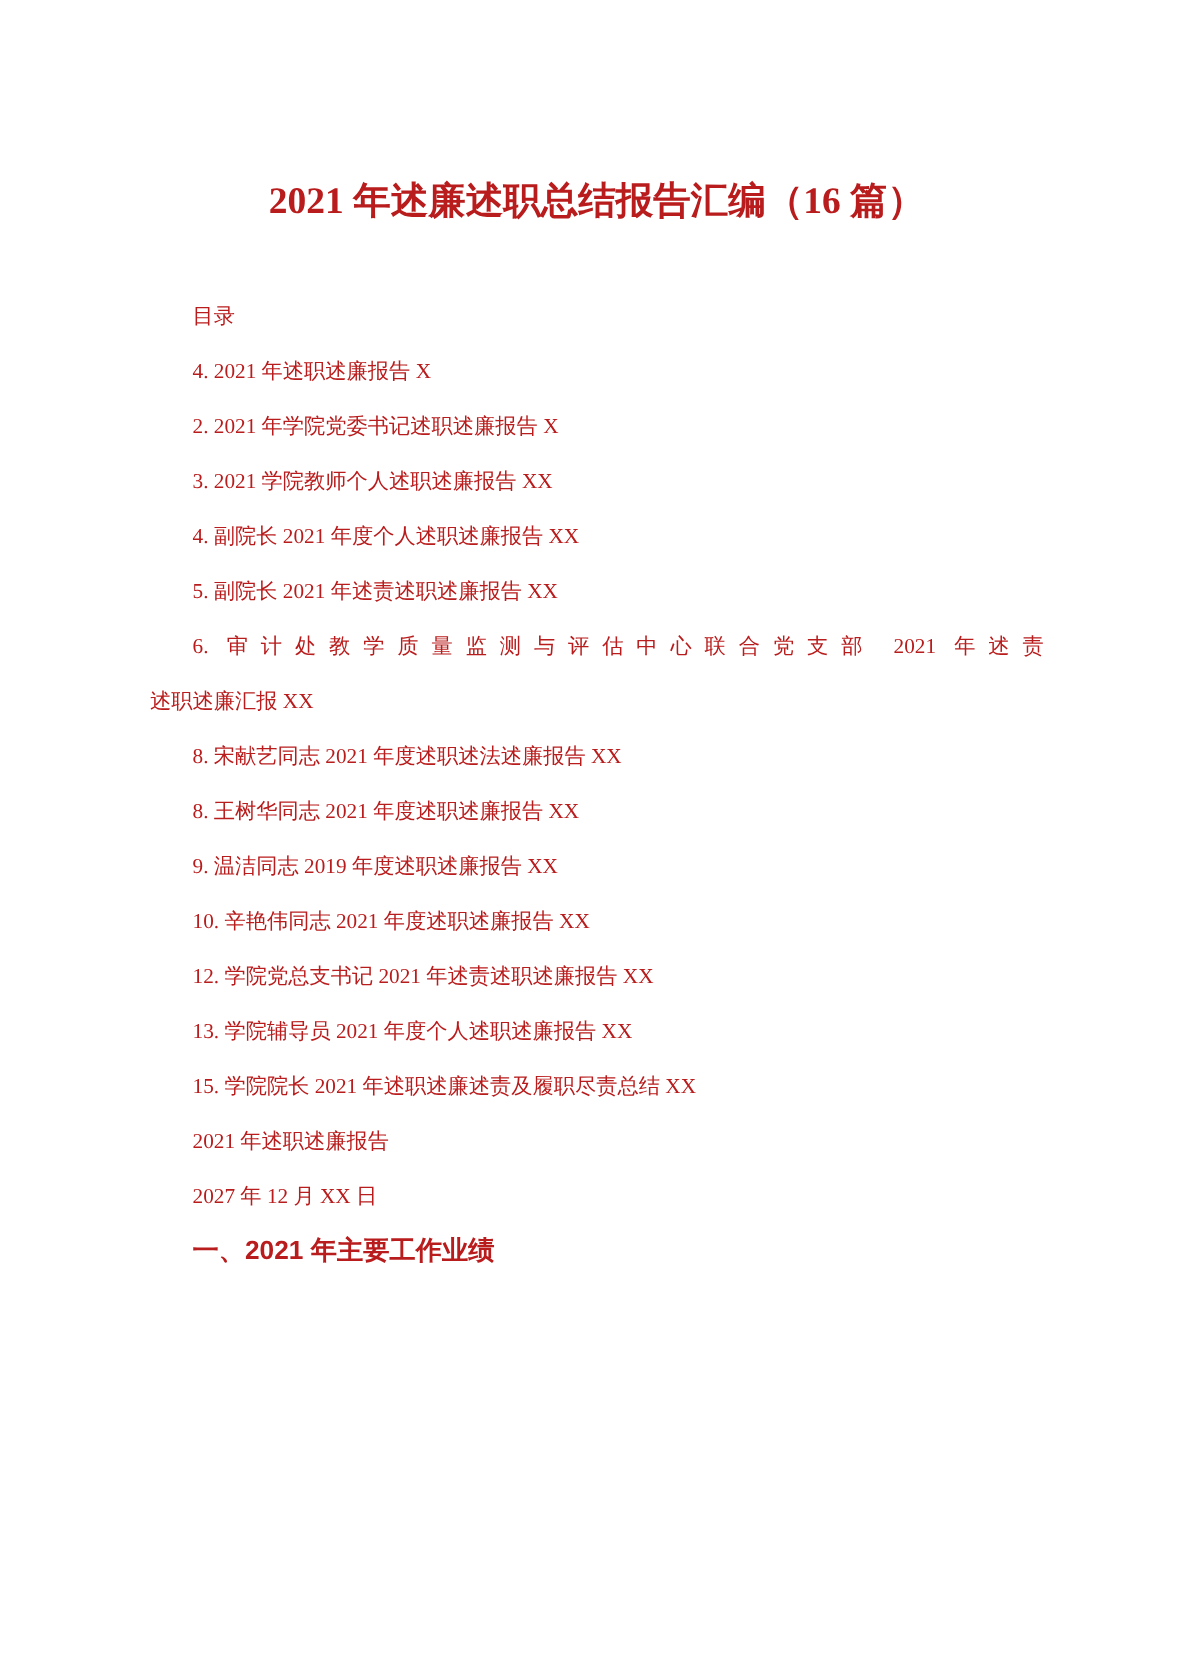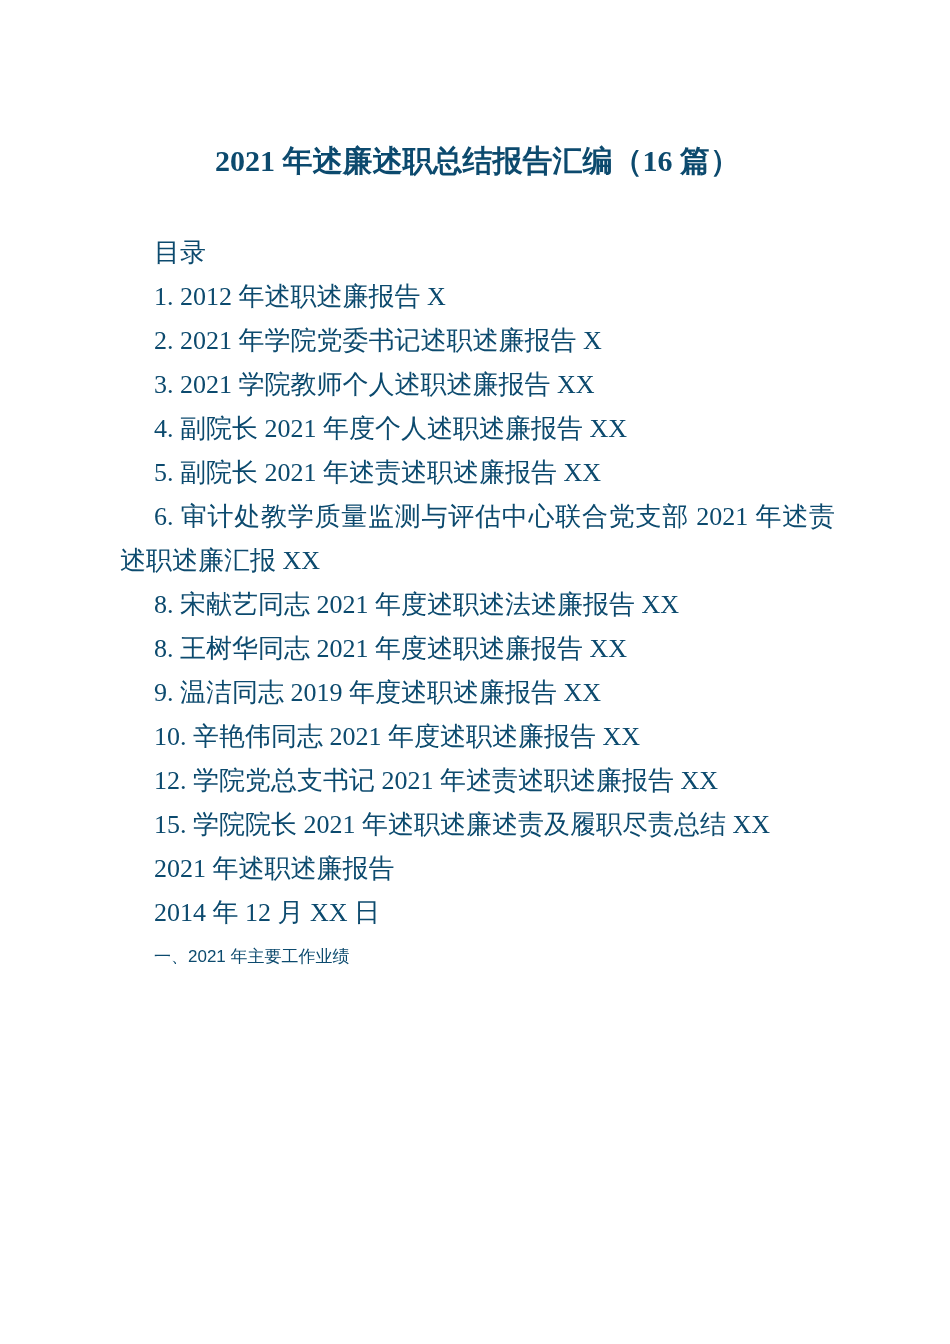--- a/index.html
+++ b/index.html
@@ -5,74 +5,75 @@
   html, body {
     margin: 0;
     padding: 0;
     background: #ffffff;
   }
   .page {
     position: relative;
     width: 950px;
     height: 1344px;
     background: #ffffff;
-    color: #0c4a6e;
+    color: #b91c1c;
     overflow: hidden;
     font-family: "Liberation Serif", "DejaVu Serif", serif;
   }
   .doc-title {
     margin: 0 115px 0 120px;
     padding-top: 133px;
     text-align: center;
     font-size: 30px;
     line-height: 56px;
     font-weight: bold;
     font-family: "Liberation Serif", "DejaVu Serif", serif;
   }
   .content {
     margin: 42px 115px 0 120px;
   }
   .line {
-    font-size: 26px;
+    font-size: 17px;
     line-height: 44px;
     text-align: left;
     white-space: normal;
   }
   .line.indent {
     text-indent: 34px;
   }
   
   .line.stretch {
     text-align: justify;
     text-align-last: justify;
     text-justify: inter-character;
   }
   .line.heading {
     font-family: "Liberation Sans", "DejaVu Sans", sans-serif;
-    font-weight: normal;
-    font-size: 17px;
+    font-weight: bold;
+    font-size: 21px;
   }
 </style>
 </head>
 <body>
 
 <div class="page">
   <h1 class="doc-title">2021 年述廉述职总结报告汇编（16 篇）</h1>
   <div class="content">
       <div class="line indent">目录</div>
-      <div class="line indent">1. 2012 年述职述廉报告 X</div>
+      <div class="line indent">4. 2021 年述职述廉报告 X</div>
       <div class="line indent">2. 2021 年学院党委书记述职述廉报告 X</div>
       <div class="line indent">3. 2021 学院教师个人述职述廉报告 XX</div>
       <div class="line indent">4. 副院长 2021 年度个人述职述廉报告 XX</div>
       <div class="line indent">5. 副院长 2021 年述责述职述廉报告 XX</div>
       <div class="line indent stretch">6. 审计处教学质量监测与评估中心联合党支部 2021 年述责</div>
       <div class="line">述职述廉汇报 XX</div>
       <div class="line indent">8. 宋献艺同志 2021 年度述职述法述廉报告 XX</div>
       <div class="line indent">8. 王树华同志 2021 年度述职述廉报告 XX</div>
       <div class="line indent">9. 温洁同志 2019 年度述职述廉报告 XX</div>
       <div class="line indent">10. 辛艳伟同志 2021 年度述职述廉报告 XX</div>
       <div class="line indent">12. 学院党总支书记 2021 年述责述职述廉报告 XX</div>
+      <div class="line indent">13. 学院辅导员 2021 年度个人述职述廉报告 XX</div>
       <div class="line indent">15. 学院院长 2021 年述职述廉述责及履职尽责总结 XX</div>
       <div class="line indent">2021 年述职述廉报告</div>
-      <div class="line indent">2014 年 12 月 XX 日</div>
+      <div class="line indent">2027 年 12 月 XX 日</div>
       <div class="line indent heading">一、2021 年主要工作业绩</div>
     </div>
 </div>
 
 </body></html>

